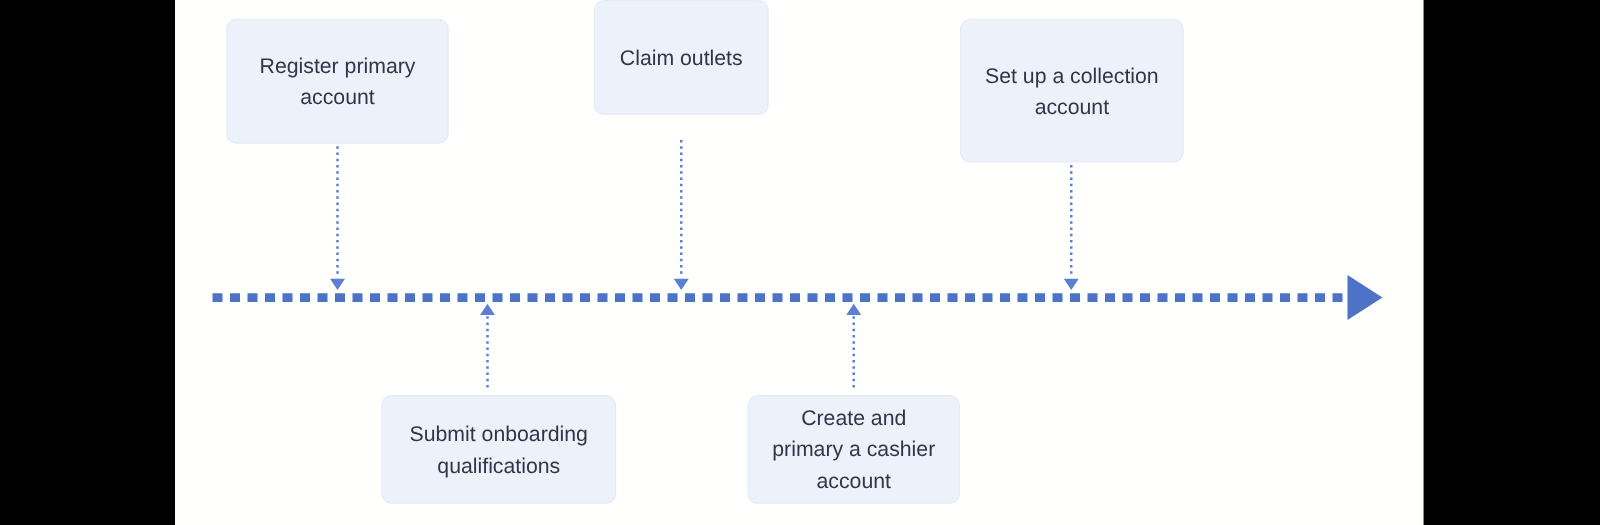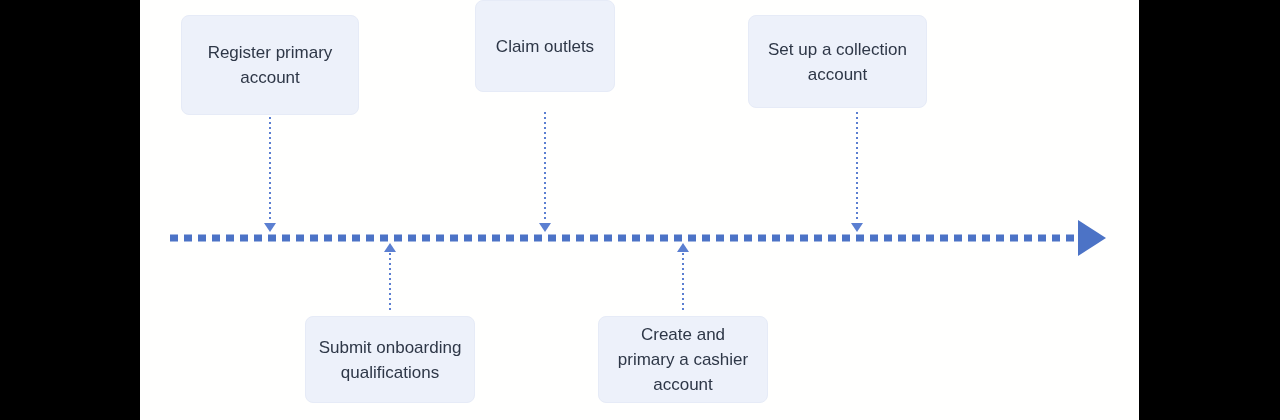--- a/index.html
+++ b/index.html
@@ -35,22 +35,22 @@
     box-sizing: border-box;
     display: flex; align-items: center; justify-content: center;
     text-align: center;
     color: #2e3747;
     font-size: 17px;
     line-height: 25px;
     padding: 6px 12px;
   }
   .node-register   { left: 181px; top: 15px;  width: 178px; height: 100px; }
   .node-claim      { left: 475px; top: 0;  width: 140px; height: 92px; }
-  .node-collection { left: 748px; top: 15px;  width: 179px; height: 93px; }
-  .node-submit     { left: 305px; top: 316px; width: 170px; height: 87px; }
+  .node-collection { left: 768px; top: 15px;  width: 179px; height: 115px; }
+  .node-submit     { left: 305px; top: 316px; width: 188px; height: 87px; }
   .node-cashier    { left: 598px; top: 316px; width: 170px; height: 87px; }
 </style>
 </head>
 <body>
 
 <div class="stage">
 
   <div class="letterbox left"></div>
   <div class="content-area"></div>
   <div class="letterbox right"></div>

